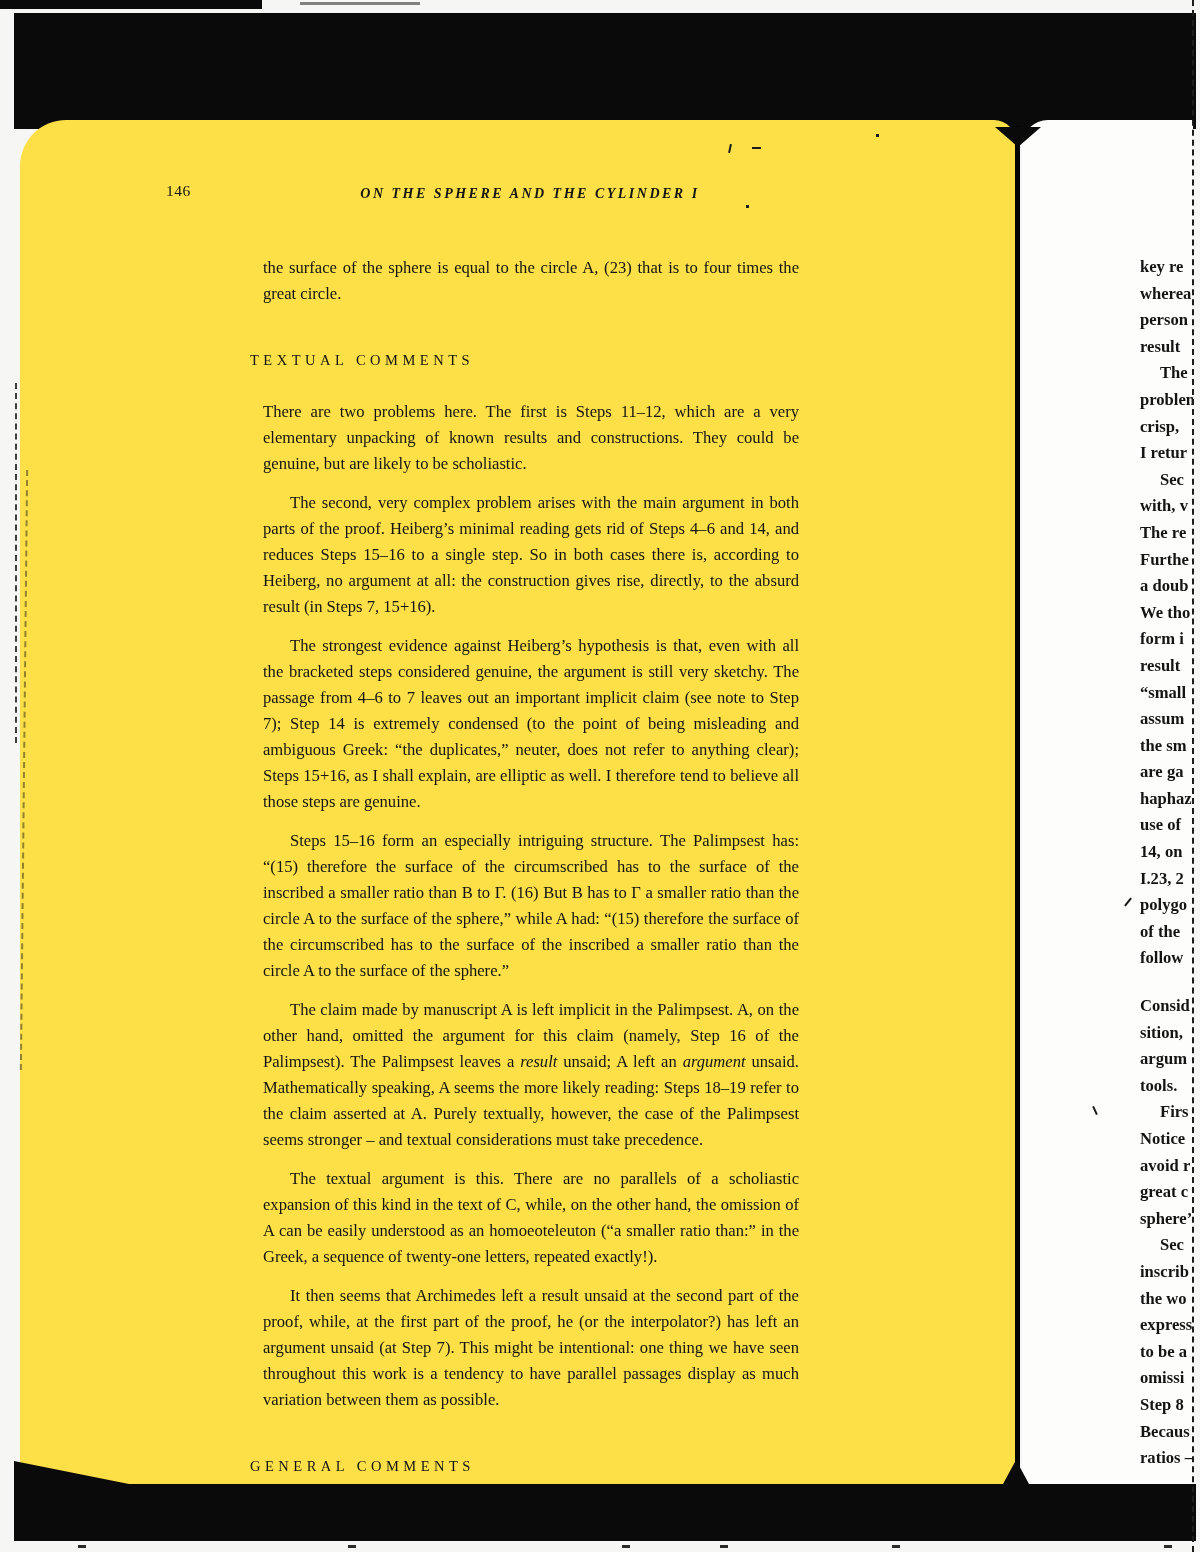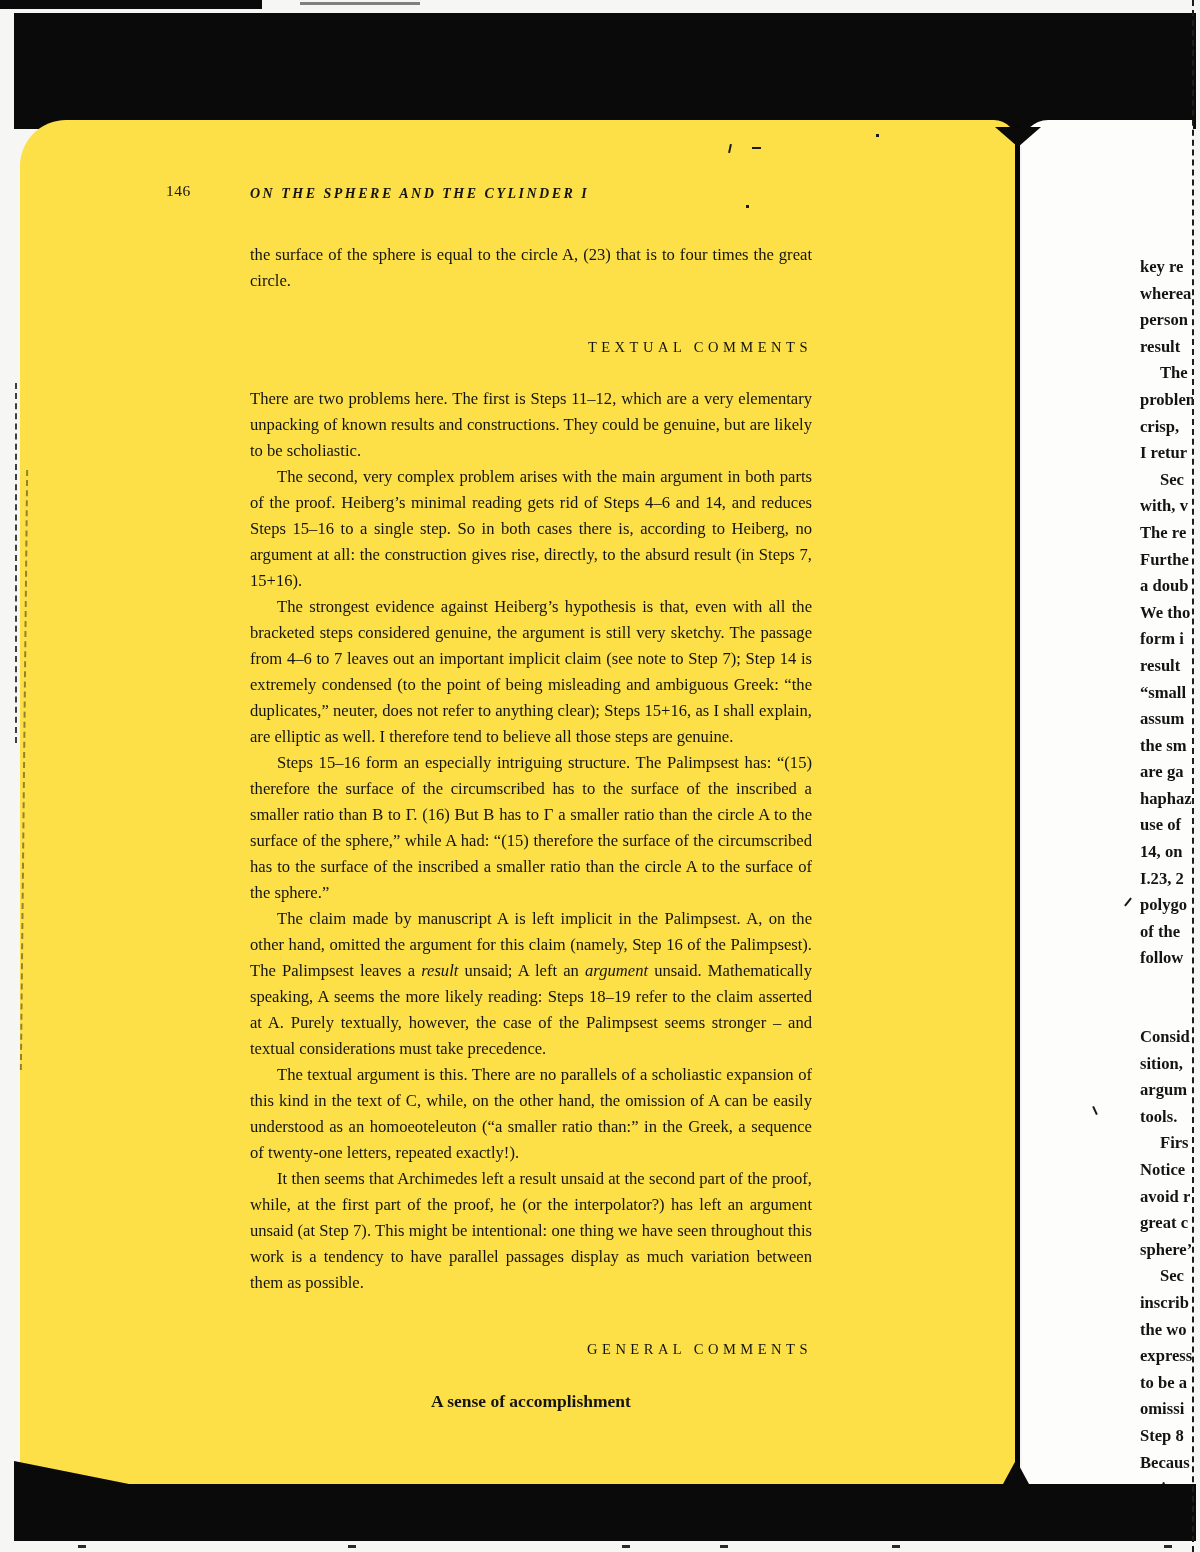--- a/index.html
+++ b/index.html
@@ -30,35 +30,35 @@
     border-left:13px solid transparent;border-right:13px solid transparent;border-bottom:24px solid #0a0a0a;}
   
   .right-edge{position:absolute;left:1192px;top:0;height:1552px;width:0;border-left:2px dashed #1c1c1c;}
   .left-edge-a{position:absolute;left:15px;top:383px;height:360px;width:0;border-left:2px dashed #111;opacity:.8;}
   .left-edge-b{position:absolute;left:23px;top:470px;height:600px;width:0;border-left:2px dashed #111;opacity:.45;transform:rotate(.6deg);}
   
   .tick{position:absolute;width:8px;height:3px;background:#2a2a2a;top:1545px;}
   .speck{position:absolute;background:#1a1a1a;}
   
   .page-number{position:absolute;left:146px;top:62px;font-size:15.5px;letter-spacing:.5px;}
-  .running-title{position:absolute;left:230px;top:66px;width:560px;
+  .running-title{position:absolute;left:230px;top:66px;width:560px;text-align:center;
     font-style:italic;font-weight:bold;font-size:14px;letter-spacing:2.5px;white-space:nowrap;}
   
   .body-column{position:absolute;left:230px;top:122px;width:562px;
     font-size:16.6px;line-height:26px;text-align:justify;}
-  .para{margin:0;}
+  .para{margin:13px;}
   .para.indent{text-indent:27px;}
   .it{font-style:italic;}
-  .sec-heading{text-align:right;font-size:14.5px;letter-spacing:4.5px;margin:40px 0 26px 0;white-space:nowrap;}
+  .sec-heading{text-align:left;font-size:14.5px;letter-spacing:4.5px;margin:40px 0 26px 0;white-space:nowrap;}
   .sub-heading{text-align:center;font-weight:bold;font-size:17.5px;margin:4px 0 18px 0;}
   
   .rlines{position:absolute;left:118px;top:134px;font-size:16.6px;line-height:26.6px;}
   .rline{white-space:nowrap;}
   .rline.rindent{padding-left:20px;}
-  .rline.gap{margin-top:52px;}
+  .rline.gap{margin-top:21px;}
 </style>
 </head>
 <body>
 
 <div class="scan">
 
   <div class="top-strip"></div>
   <div class="top-strip2"></div>
   <div class="black-top"></div>
 

